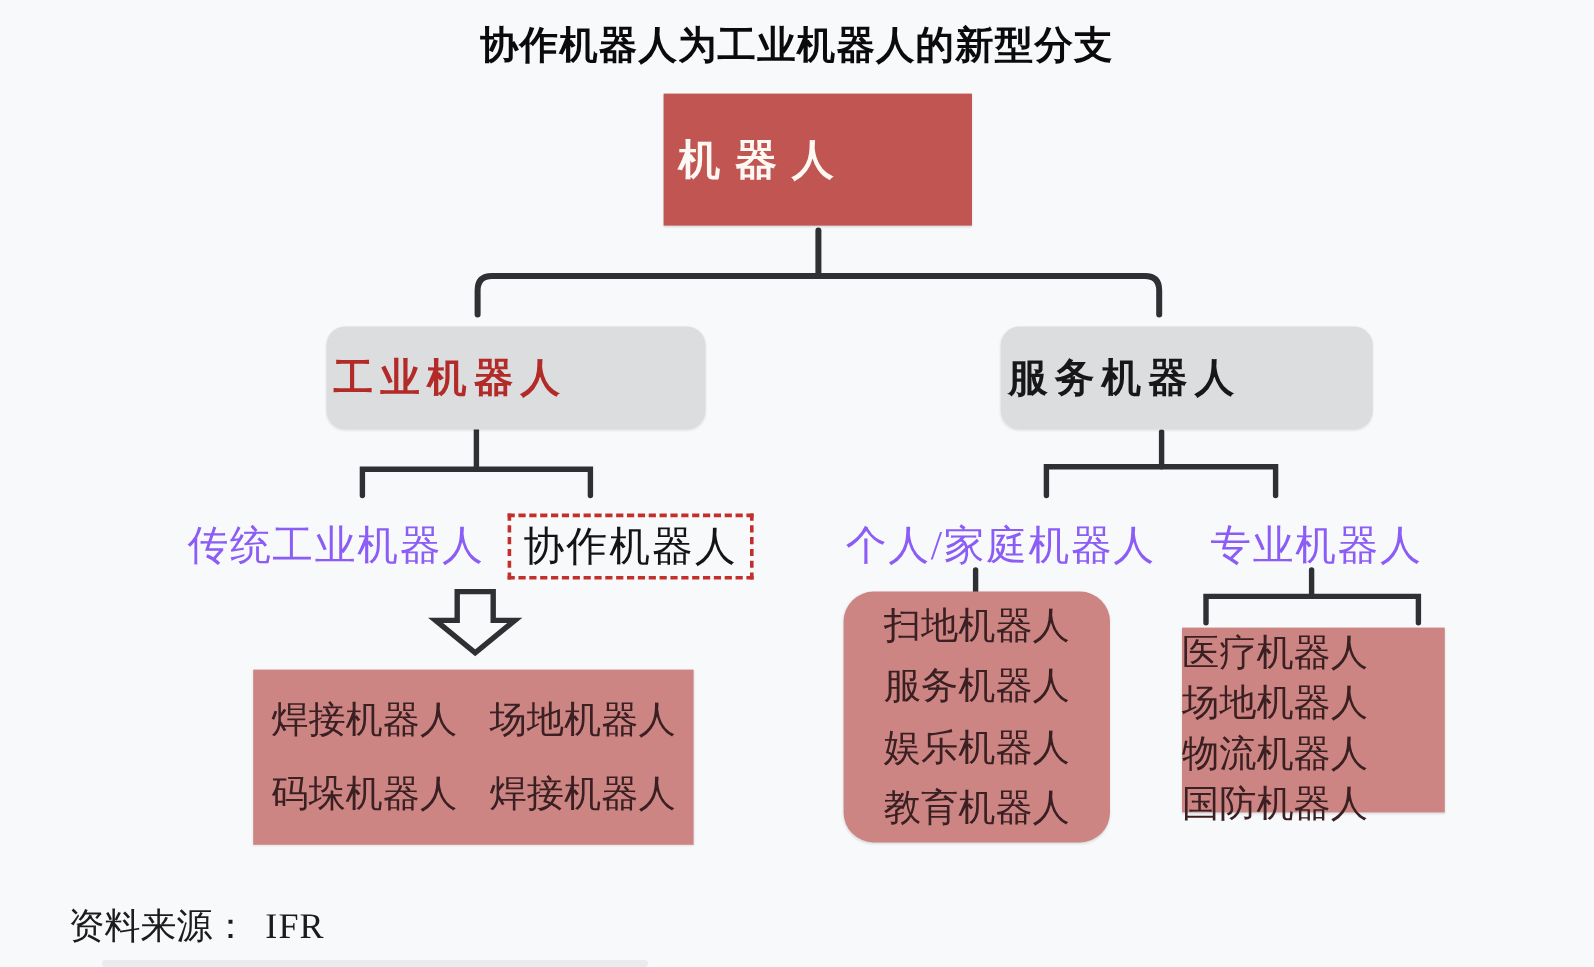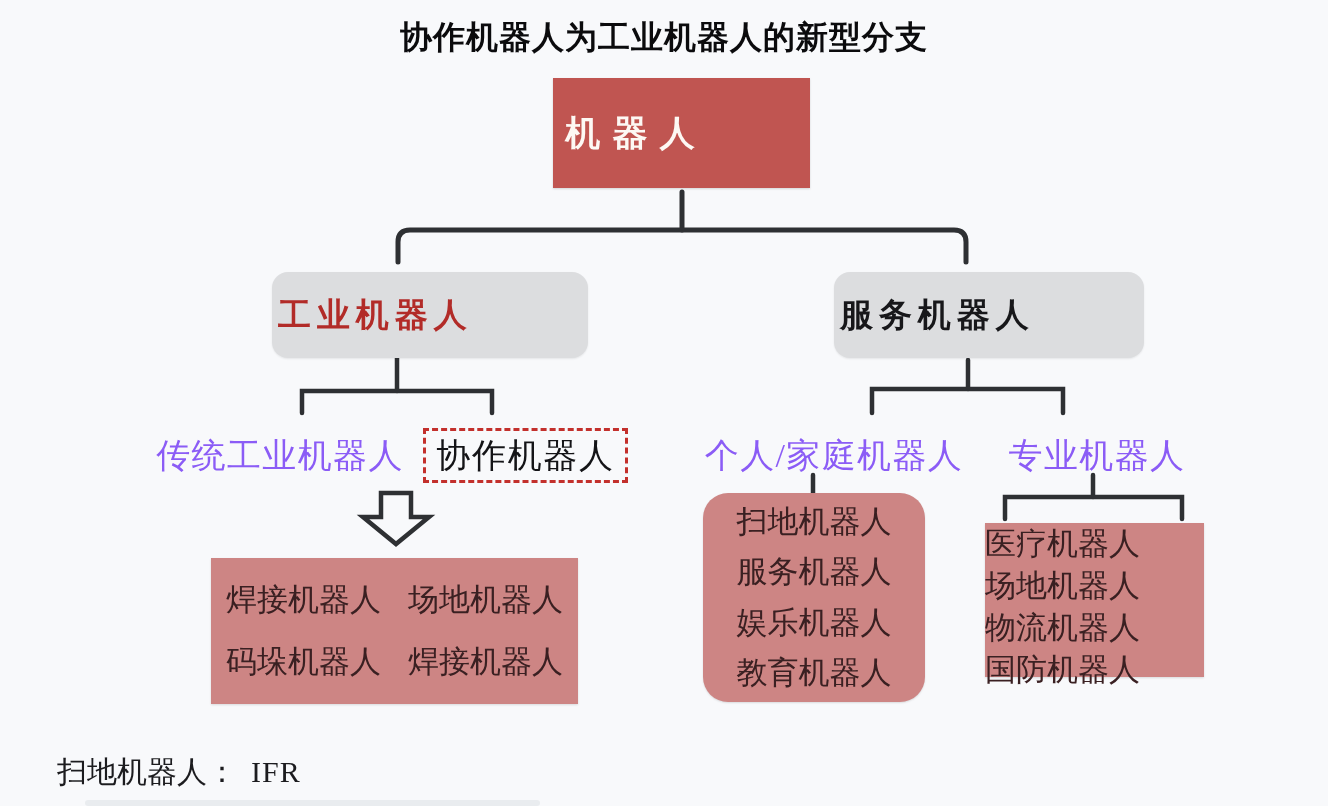--- a/index.html
+++ b/index.html
@@ -143,19 +143,19 @@
   </div>
 
   <div class="abs panel panel-professional">
     <div class="pitem">医疗机器人</div>
     <div class="pitem">场地机器人</div>
     <div class="pitem">物流机器人</div>
     <div class="pitem">国防机器人</div>
   </div>
 
   <div class="abs source-line">
-    <span class="src-label">扫地机器人：</span>
+    <span class="src-label">资料来源：</span>
     <span class="src-val">IFR</span>
   </div>
 
   <div class="abs bottom-remnant"></div>
 
 </div>
 
 </body></html>

